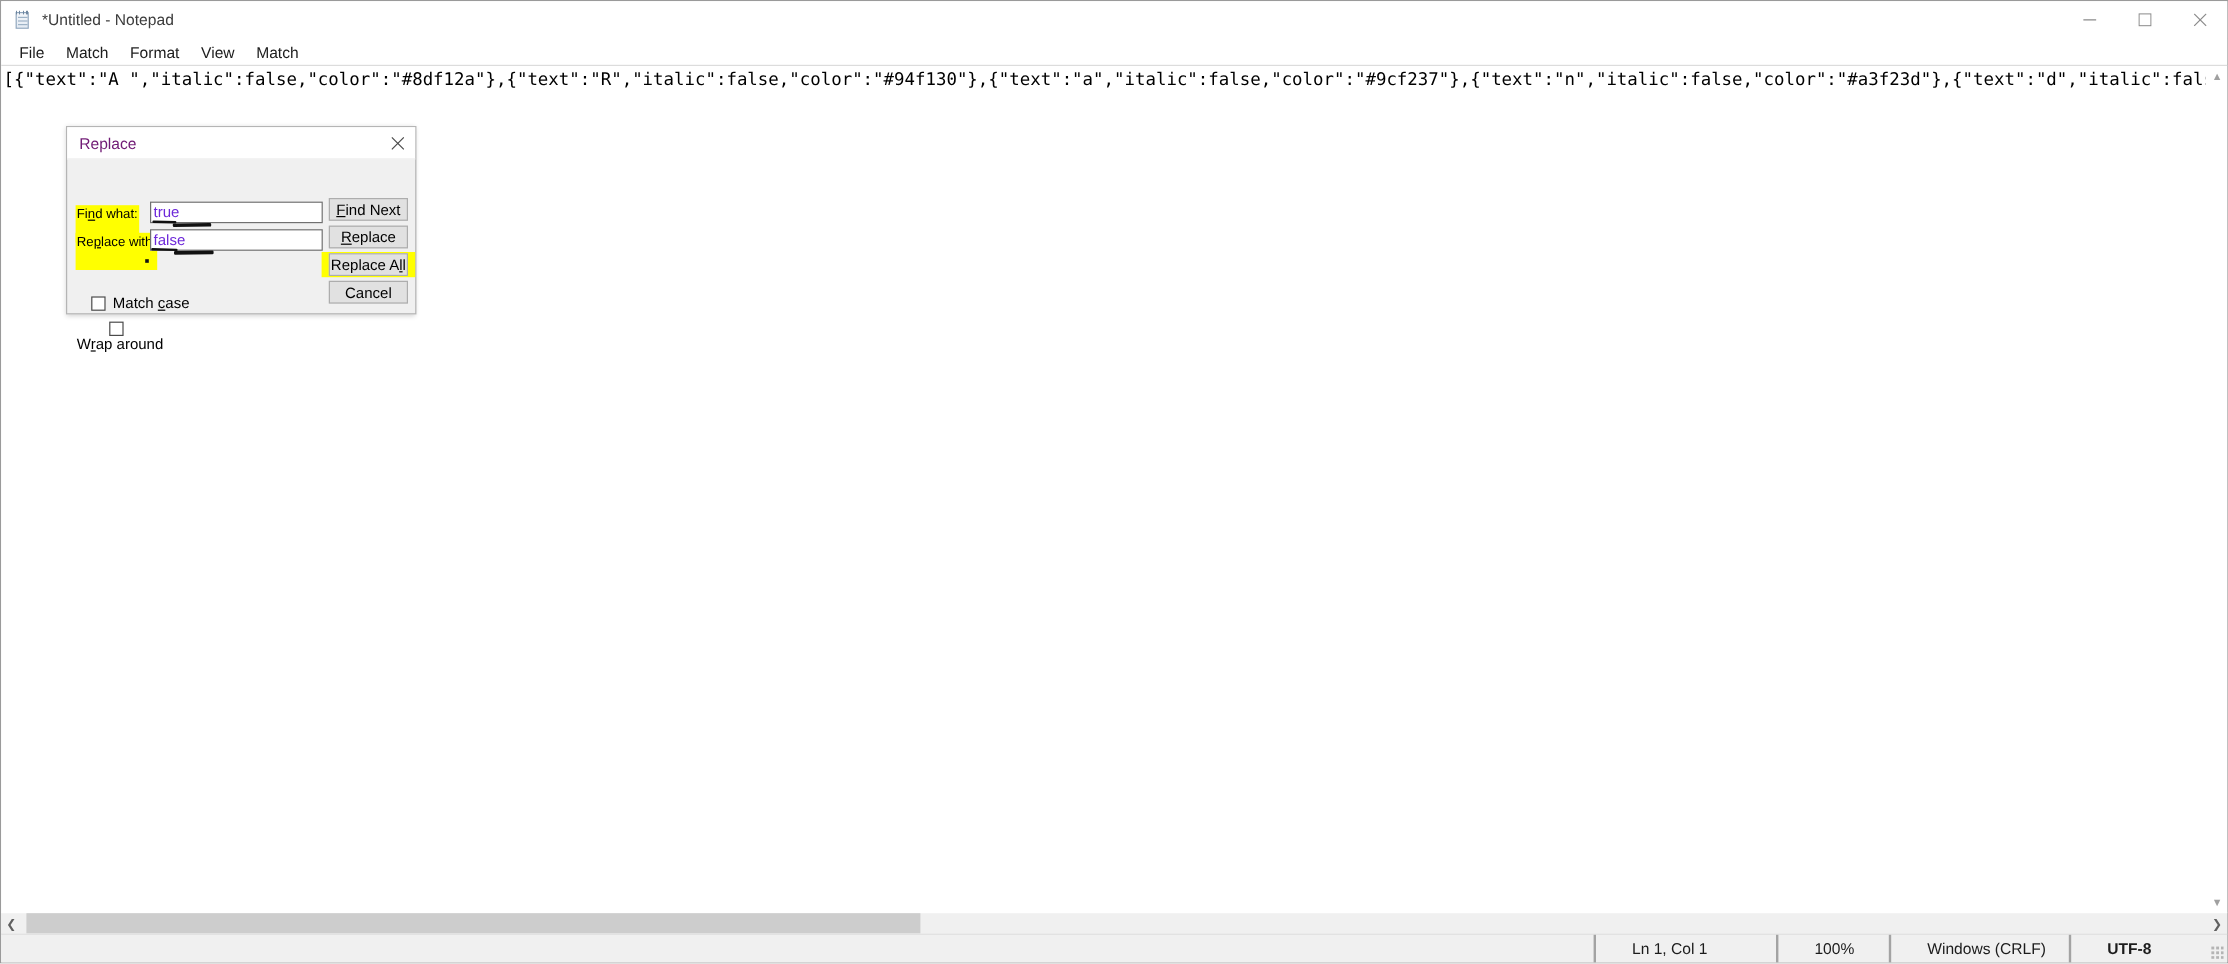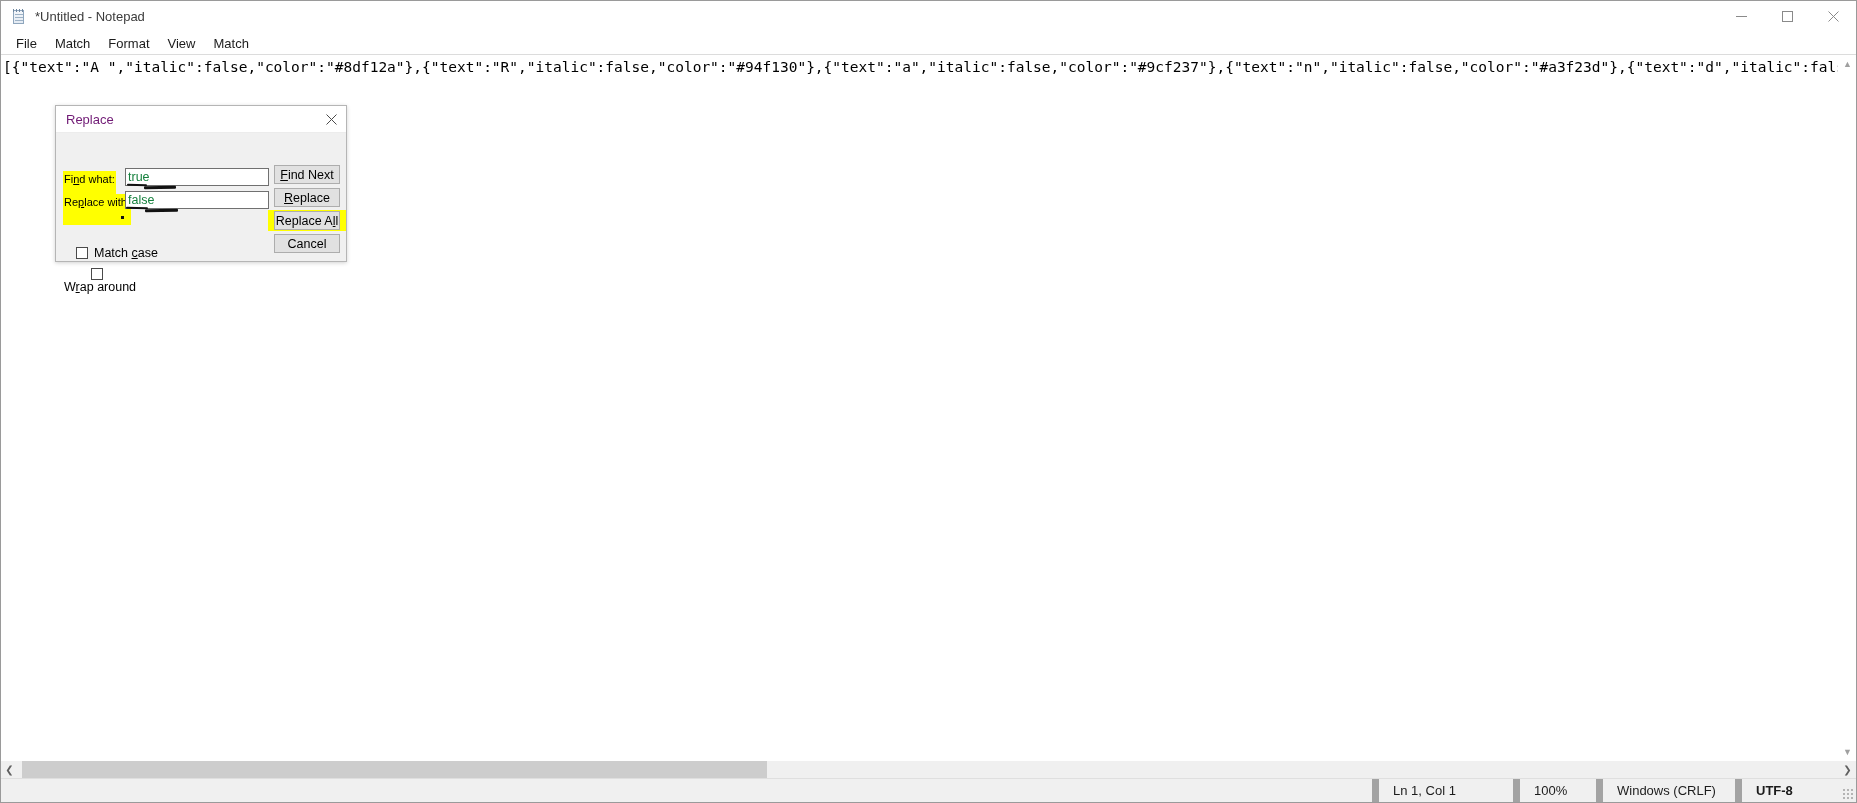--- a/index.html
+++ b/index.html
@@ -188,22 +188,22 @@
     display: flex;
     align-items: stretch;
     font-size: 13px;
     color: #1c1c1c;
     position: relative;
   }
   .status-spacer { flex: 1; }
   .status-cell {
     display: flex;
     align-items: center;
-    border-left: 7px solid #a3a3a3;
-    padding-left: 14px;
+    border-left: 2px solid #a3a3a3;
+    padding-left: 30px;
     white-space: nowrap;
   }
   .status-cell.pos { width: 120px; }
   .status-cell.zoom { width: 62px; }
   .status-cell.eol { width: 118px; }
   .status-cell.enc { width: 100px; font-weight: bold; }
   .grip {
     position: absolute;
     right: 3px;
     bottom: 3px;
@@ -266,21 +266,21 @@
   .lbl-replace { left: 7px; top: 61px; }
 
   .dlg-input {
     position: absolute;
     height: 18px;
     background: #ffffff;
     border: 1px solid #707070;
     box-sizing: border-box;
     font-family: "Liberation Sans", sans-serif;
     font-size: 12.5px;
-    color: #15803d;
+    color: #6d28d9;
     padding: 0 2px;
     line-height: 16px;
     outline: none;
   }
   .inp-find { left: 69px; top: 35px; width: 144px; }
   .inp-replace { left: 69px; top: 58px; width: 144px; }
 
   
   .annot {
     position: absolute;

